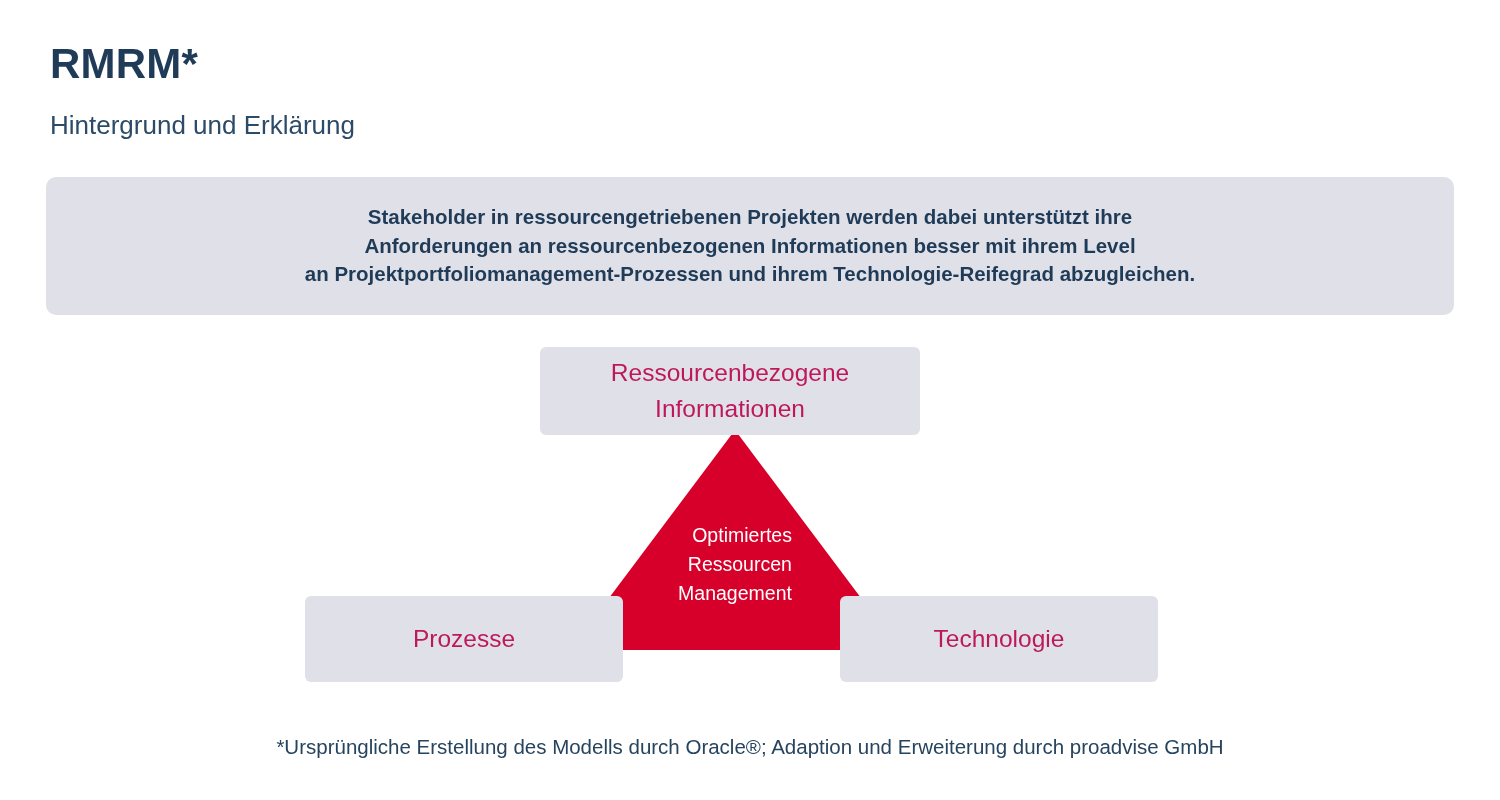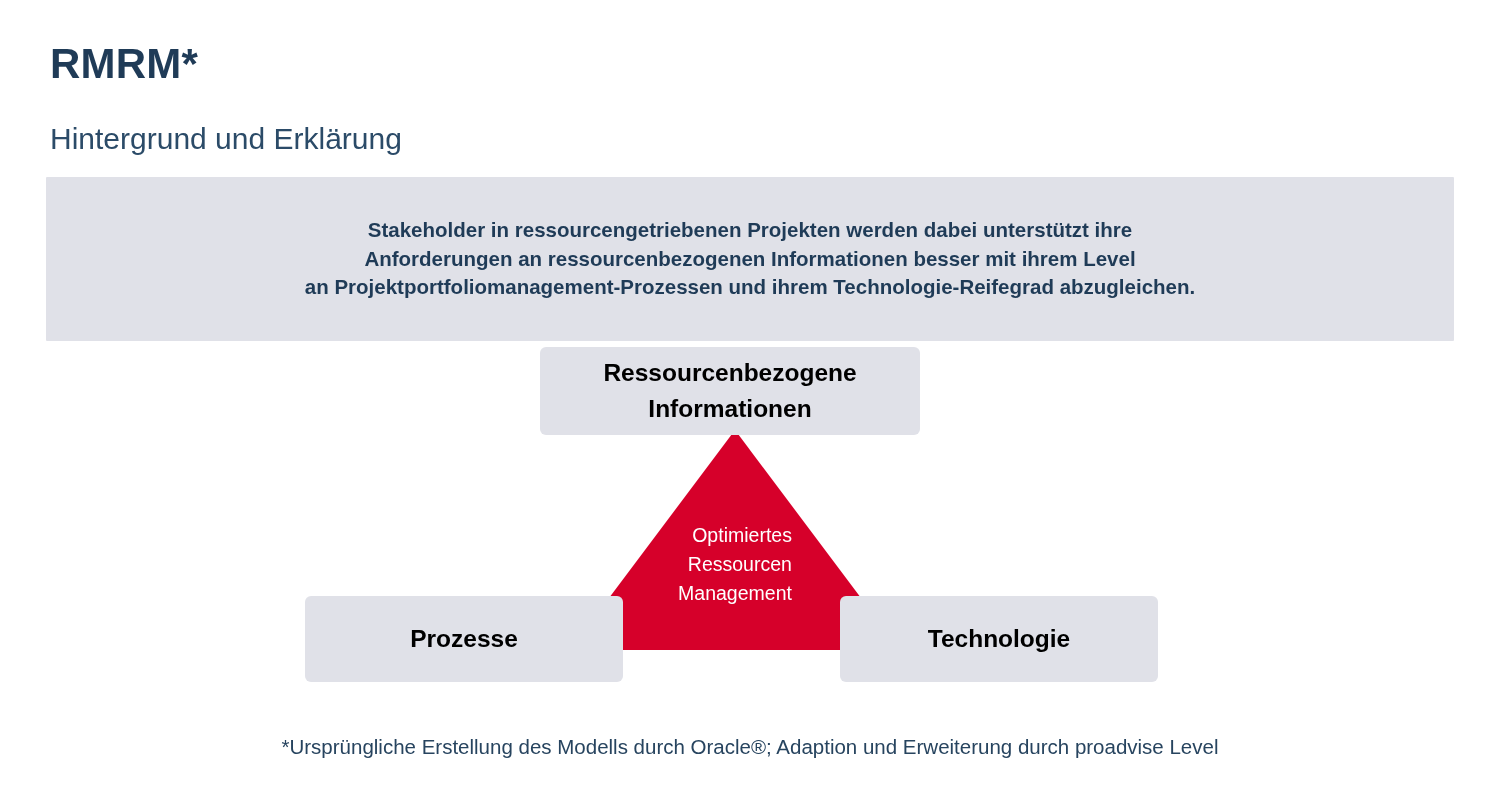--- a/index.html
+++ b/index.html
@@ -29,34 +29,33 @@
     font-size: 42px;
     font-weight: bold;
     color: #1f3b57;
     letter-spacing: 0.2px;
   }
 
   .subtitle {
     position: absolute;
     left: 50px;
     top: 110px;
-    font-size: 30px;
+    font-size: 26px;
     font-weight: normal;
     color: #2b4b68;
-    margin-top: 12px;
   }
 
   .statement-box {
     position: absolute;
     left: 46px;
     top: 177px;
     width: 1408px;
-    height: 164px;
+    height: 138px;
     background: #e0e1e8;
-    border-radius: 1px;
+    border-radius: 10px;
     box-sizing: border-box;
     display: flex;
     align-items: center;
     justify-content: center;
   }
   .statement-text {
     font-size: 20.5px;
     font-weight: bold;
     line-height: 28.5px;
     color: #1f3b57;
@@ -104,26 +103,25 @@
   }
 
   .node {
     position: absolute;
     background: #e0e1e8;
     border-radius: 6px;
     display: flex;
     align-items: center;
     justify-content: center;
     text-align: center;
-    color: #000000;
+    color: #be185d;
     font-size: 24.5px;
     line-height: 36px;
     white-space: pre-line;
     box-sizing: border-box;
-    font-weight: bold;
   }
 
   .node-top {
     left: 540px;
     top: 17px;
     width: 380px;
     height: 88px;
   }
 
   .node-left {
@@ -174,15 +172,15 @@
 
     <div class="node node-top">Ressourcenbezogene
 Informationen</div>
 
     <div class="node node-right">Technologie</div>
 
     <div class="node node-left">Prozesse</div>
 
   </div>
 
-  <div class="footnote">*Ursprüngliche Erstellung des Modells durch Oracle®; Adaption und Erweiterung durch proadvise Level</div>
+  <div class="footnote">*Ursprüngliche Erstellung des Modells durch Oracle®; Adaption und Erweiterung durch proadvise GmbH</div>
 
 </div>
 
 </body></html>

